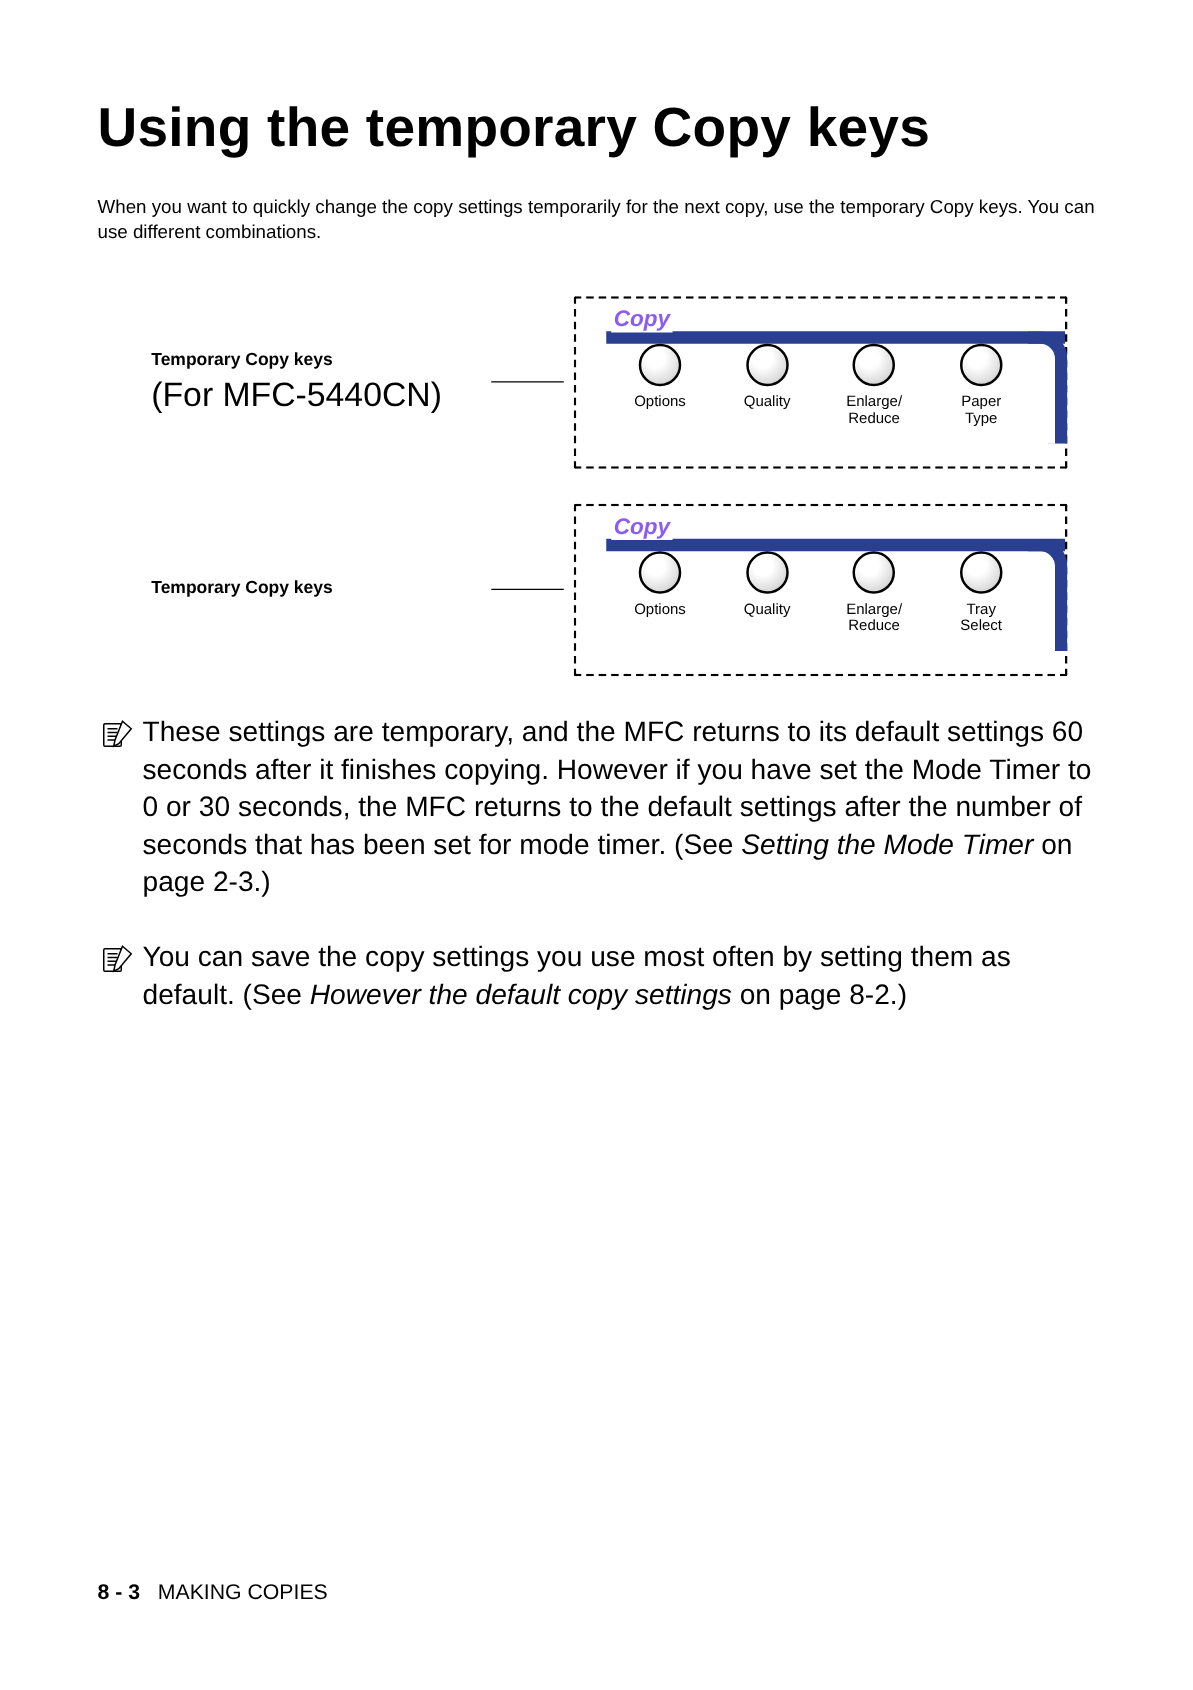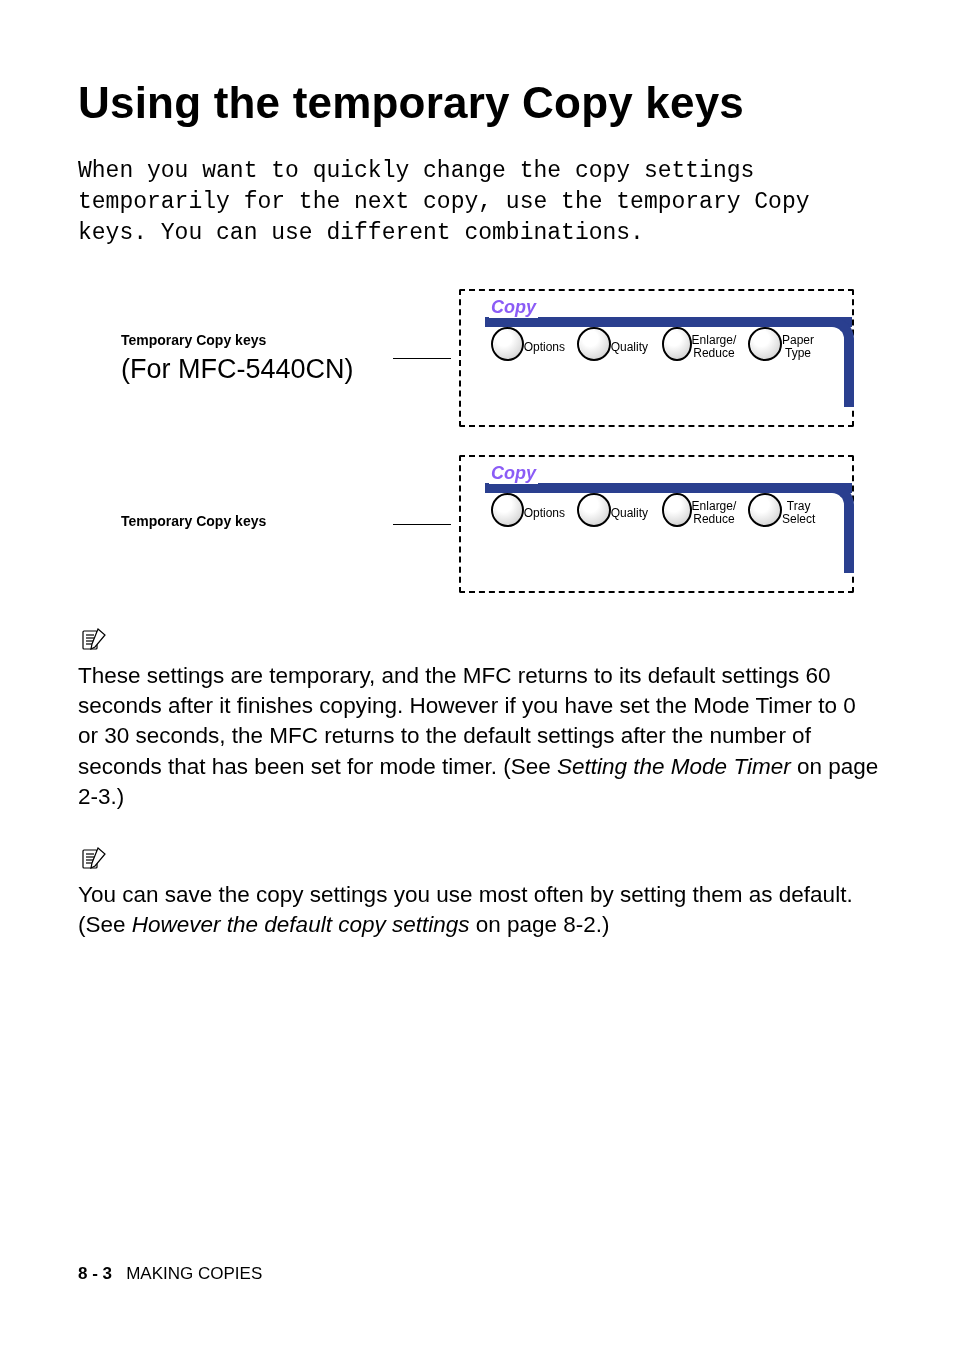--- a/index.html
+++ b/index.html
@@ -15,24 +15,23 @@
   .page {
     padding: 78px 75px 0 78px;
   }
   .h1 {
     font-size: 44px;
     font-weight: bold;
     margin: 0 0 28px 0;
     letter-spacing: 0.2px;
   }
   .intro {
-    font-size: 23px;
+    font-size: 15px;
     line-height: 1.35;
     margin-bottom: 40px;
-    font-family: Liberation Mono, monospace;
   }
   .kp-wrap {
     display: flex;
     align-items: center;
     margin-bottom: 28px;
   }
   .kp-left {
     width: 315px;
     padding-left: 43px;
   }
@@ -95,20 +94,21 @@
     position: absolute;
     top: 36px;
     left: 30px;
     right: 30px;
     display: flex;
     justify-content: space-between;
     z-index: 2;
   }
   .btn-col {
     display: flex;
+    flex-direction: column;
     align-items: center;
     width: 74px;
   }
   .btn-circle {
     width: 34px;
     height: 34px;
     border: 2px solid #000;
     border-radius: 50%;
     background: radial-gradient(circle at 38% 32%, #fff 0%, #fff 28%, #ddd 70%, #bbb 100%);
     box-shadow: inset 1px 1px 0 #fff;
@@ -117,21 +117,20 @@
   .btn-label {
     font-size: 12px;
     text-align: center;
     line-height: 1.1;
     white-space: pre-line;
   }
   .note {
     display: flex;
     align-items: flex-start;
     margin-top: 30px;
-    flex-direction: column;
   }
   .note-icon {
     width: 36px;
     flex: 0 0 36px;
     margin-top: 2px;
   }
   .note-text {
     font-size: 22.5px;
     line-height: 1.34;
   }

